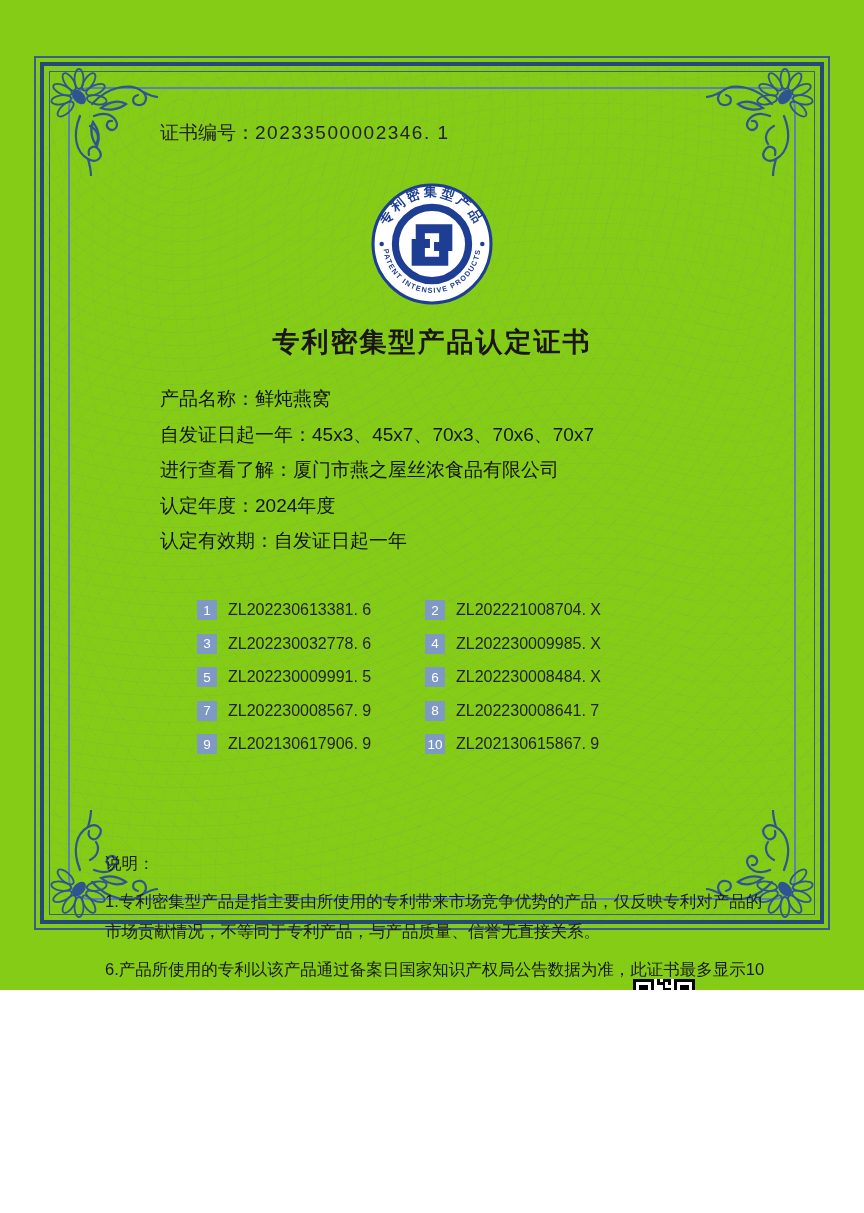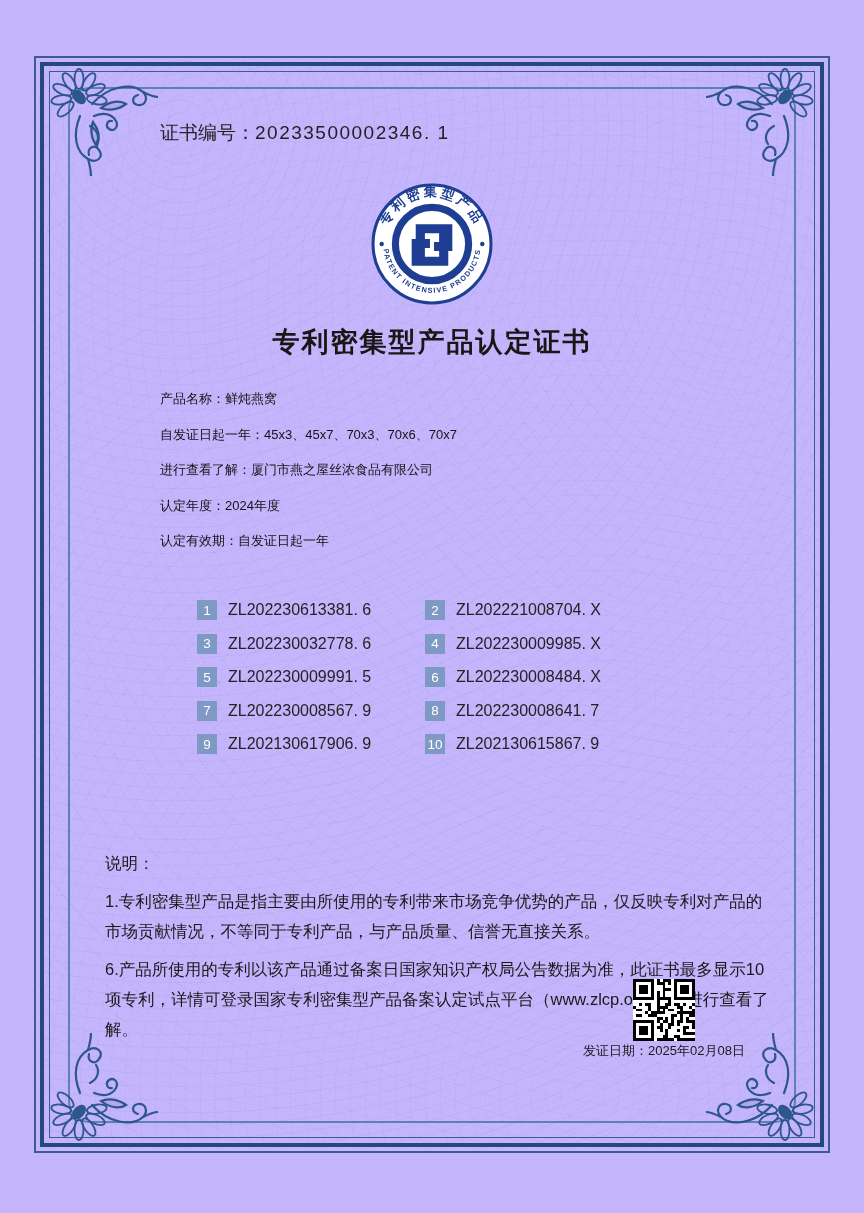--- a/index.html
+++ b/index.html
@@ -1,17 +1,17 @@
 <!DOCTYPE html>
 <html><head>
 <meta charset="utf-8">
 <style>
   html,body{margin:0;padding:0;background:#fff;}
   .page{
-    position:relative;width:864px;height:1213px;background:#c4b5fd;overflow:hidden;
+    position:relative;width:864px;height:990px;background:#84cc16;overflow:hidden;
     font-family:"Liberation Sans","DejaVu Sans",sans-serif;color:#1f1f1f;
   }
   
   .frame{position:absolute;pointer-events:none;}
   .frame-outer{left:34px;right:34px;top:56px;bottom:60px;border:2px solid #3a5c8e;}
   .frame-thick{left:40px;right:40px;top:62px;bottom:66px;border:4px solid #26497c;}
   .frame-thin{left:49px;right:49px;top:71px;bottom:75px;border:1.5px solid #3a5c8e;}
   .frame-inner{left:68px;right:68px;top:87px;bottom:90px;border:2px solid #5b82b2;border-radius:22px;}
   .guilloche{
     position:absolute;left:38px;right:38px;top:60px;bottom:64px;
@@ -28,21 +28,21 @@
   .flourish.br{right:46px;bottom:68px;transform:scale(-1,-1);}
   
   .cert-no{position:absolute;left:160px;top:120px;font-size:19px;color:#222;}
   .cert-no .num{letter-spacing:1.5px;}
   .emblem{position:absolute;left:371px;top:183px;width:122px;height:122px;}
   .title{
     position:absolute;left:0;right:0;top:324px;text-align:center;
     font-family:"Liberation Serif","DejaVu Serif",serif;font-weight:700;
     font-size:27px;letter-spacing:2px;color:#1b1515;
   }
-  .fields{position:absolute;left:160px;top:381px;font-size:13px;line-height:35.5px;color:#141414;}
+  .fields{position:absolute;left:160px;top:381px;font-size:19px;line-height:35.5px;color:#141414;}
   .patents{
     position:absolute;left:197px;top:600px;display:grid;
     grid-template-columns:228px auto;grid-auto-rows:33.5px;align-items:start;
   }
   .patent{display:flex;align-items:center;white-space:nowrap;}
   .badge{
     width:20px;height:20px;margin-right:11px;background:#7d99c4;color:#fff;
     font-size:13.5px;display:flex;align-items:center;justify-content:center;flex:0 0 20px;
   }
   .pat-num{font-family:Liberation Sans, sans-serif;font-size:16px;color:#232323;}

